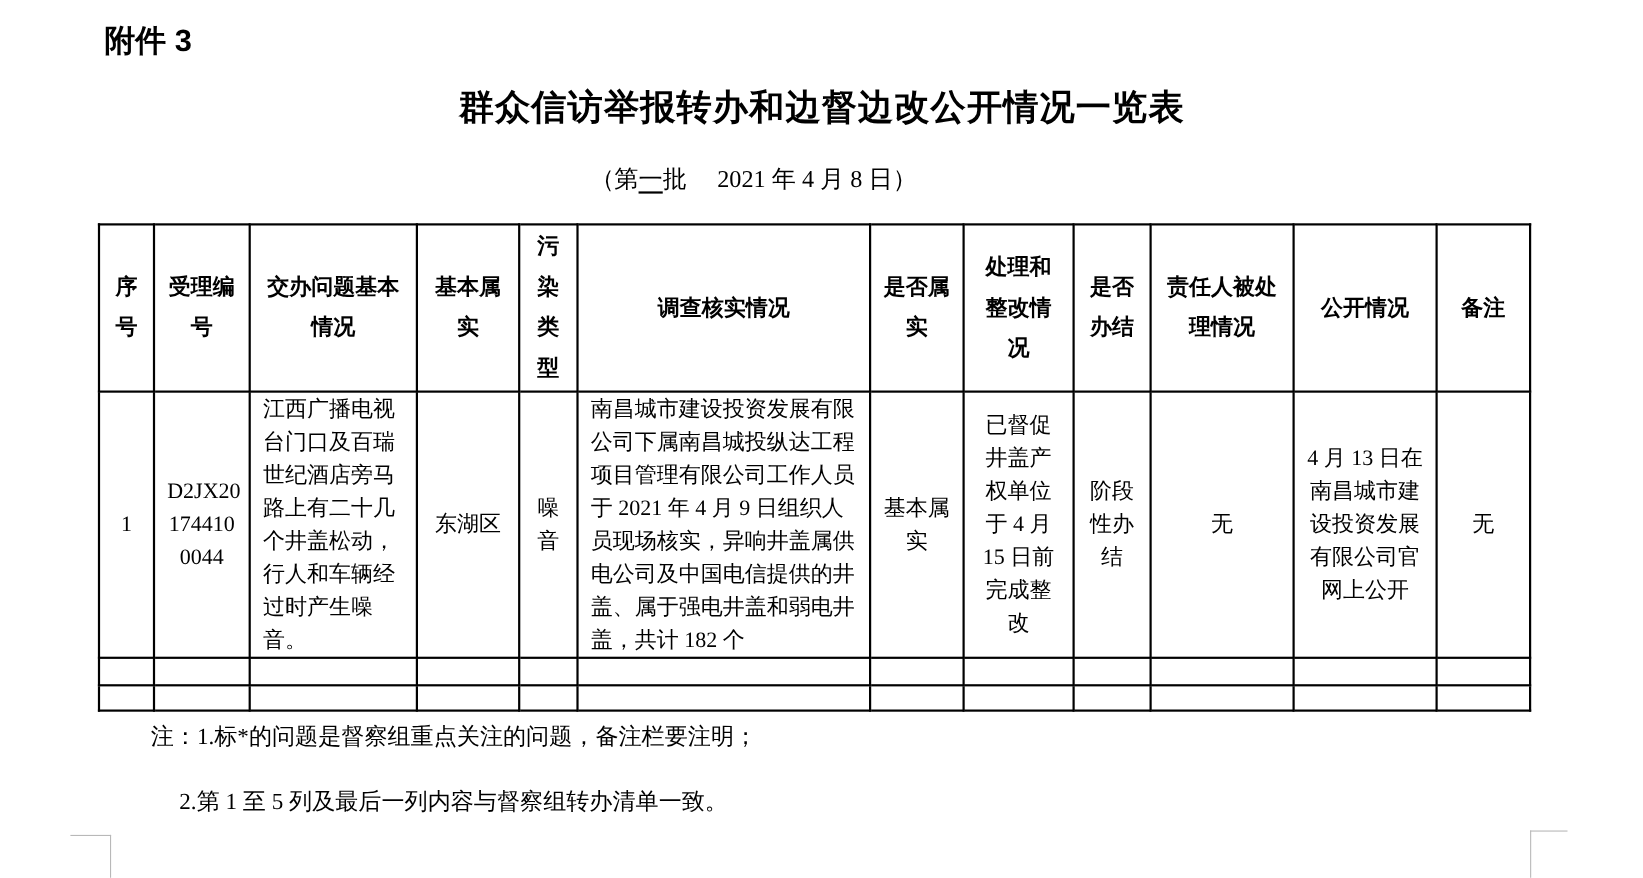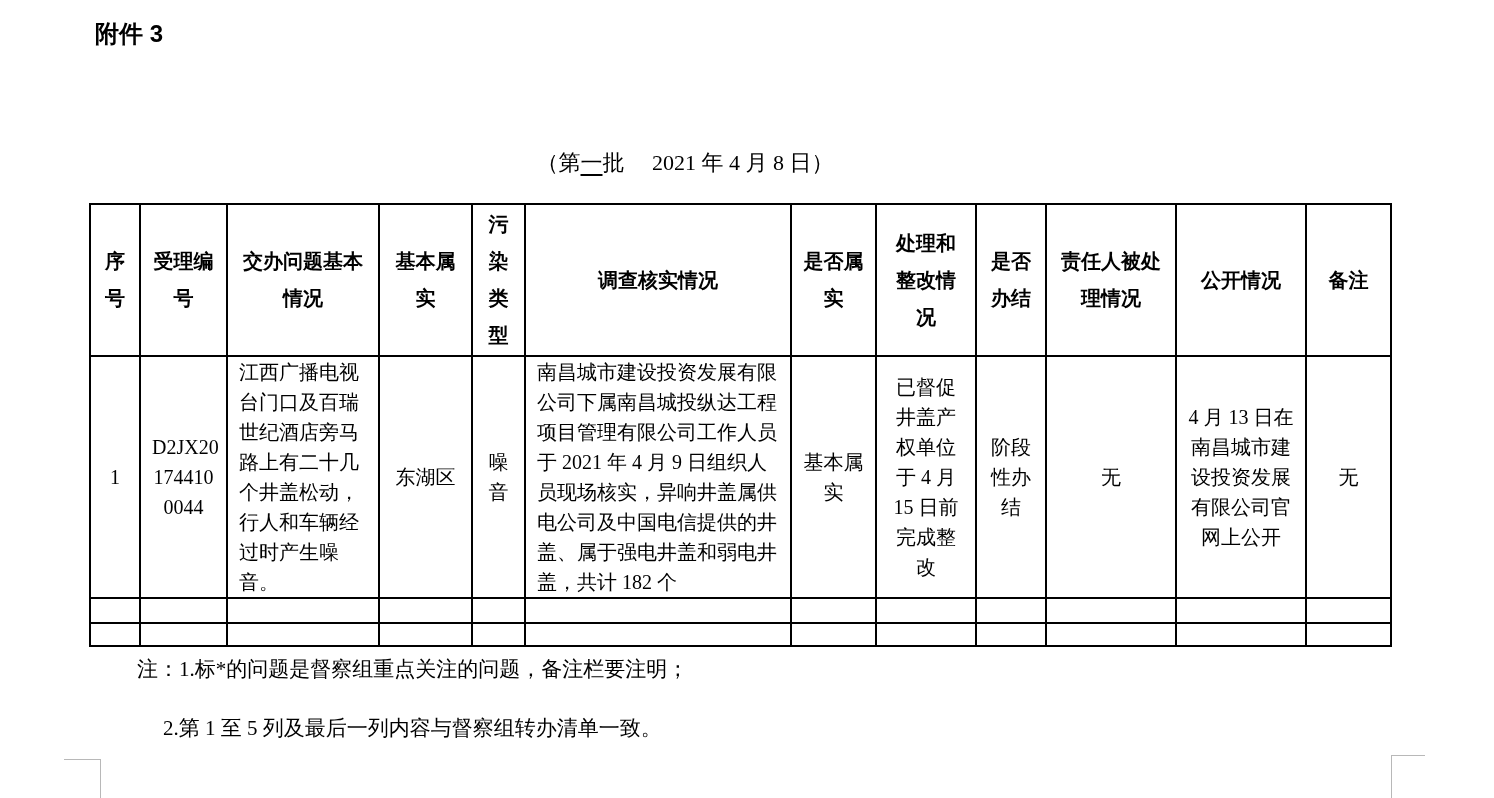--- a/index.html
+++ b/index.html
@@ -6,21 +6,21 @@
   body {
     width: 1494px; height: 798px; overflow: hidden; position: relative;
     font-family: "Liberation Serif", "DejaVu Serif", serif;
     color: #000;
   }
   .page { position: absolute; left: 0; top: 0; width: 1494px; height: 798px; background: #fff; }
 
   .attachment {
     position: absolute; left: 95px; top: 18px;
     font-family: "Liberation Sans", "DejaVu Sans", sans-serif;
-    font-weight: bold; font-size: 24px;
+    font-weight: bold; font-size: 28px;
   }
   .title {
     position: absolute; left: 0; top: 76px; width: 100%; margin: 0;
     text-align: center;
     font-family: "Liberation Sans", "DejaVu Sans", sans-serif;
     font-weight: bold; font-size: 32px; letter-spacing: 1px;
   }
   .subtitle {
     position: absolute; left: 0; top: 148px; width: 100%;
     text-align: center; font-size: 22px;
@@ -68,20 +68,21 @@
     border-top: 1px solid #b8b8b8; border-left: 1px solid #b8b8b8;
   }
 </style>
 </head>
 <body>
 
 <div class="page">
 
   <div class="attachment">附件 3</div>
 
+  <h1 class="title">群众信访举报转办和边督边改公开情况一览表</h1>
 
   <div class="subtitle"><span>（第</span><span class="u">一</span><span>批　 2021 年 4 月 8 日）</span></div>
 
   <table class="grid">
     <colgroup>
       <col style="width:50px">
         <col style="width:87px">
         <col style="width:152px">
       <col style="width:93px">
         <col style="width:53px">

